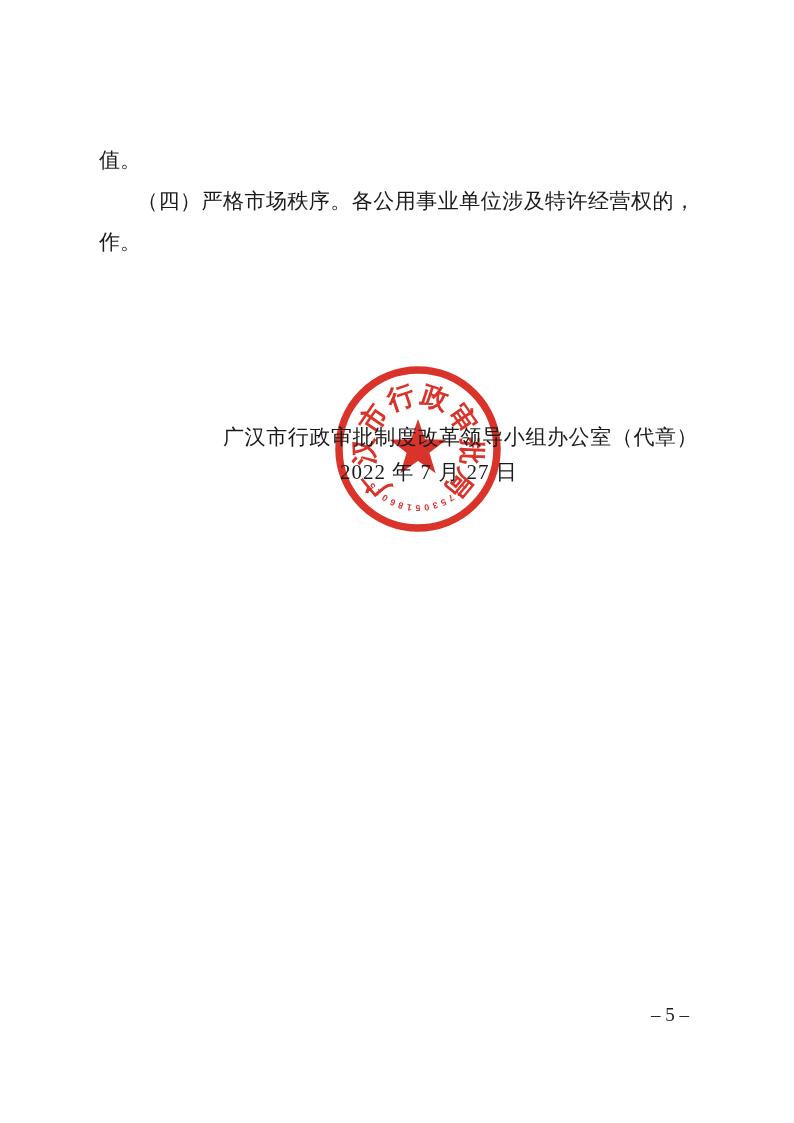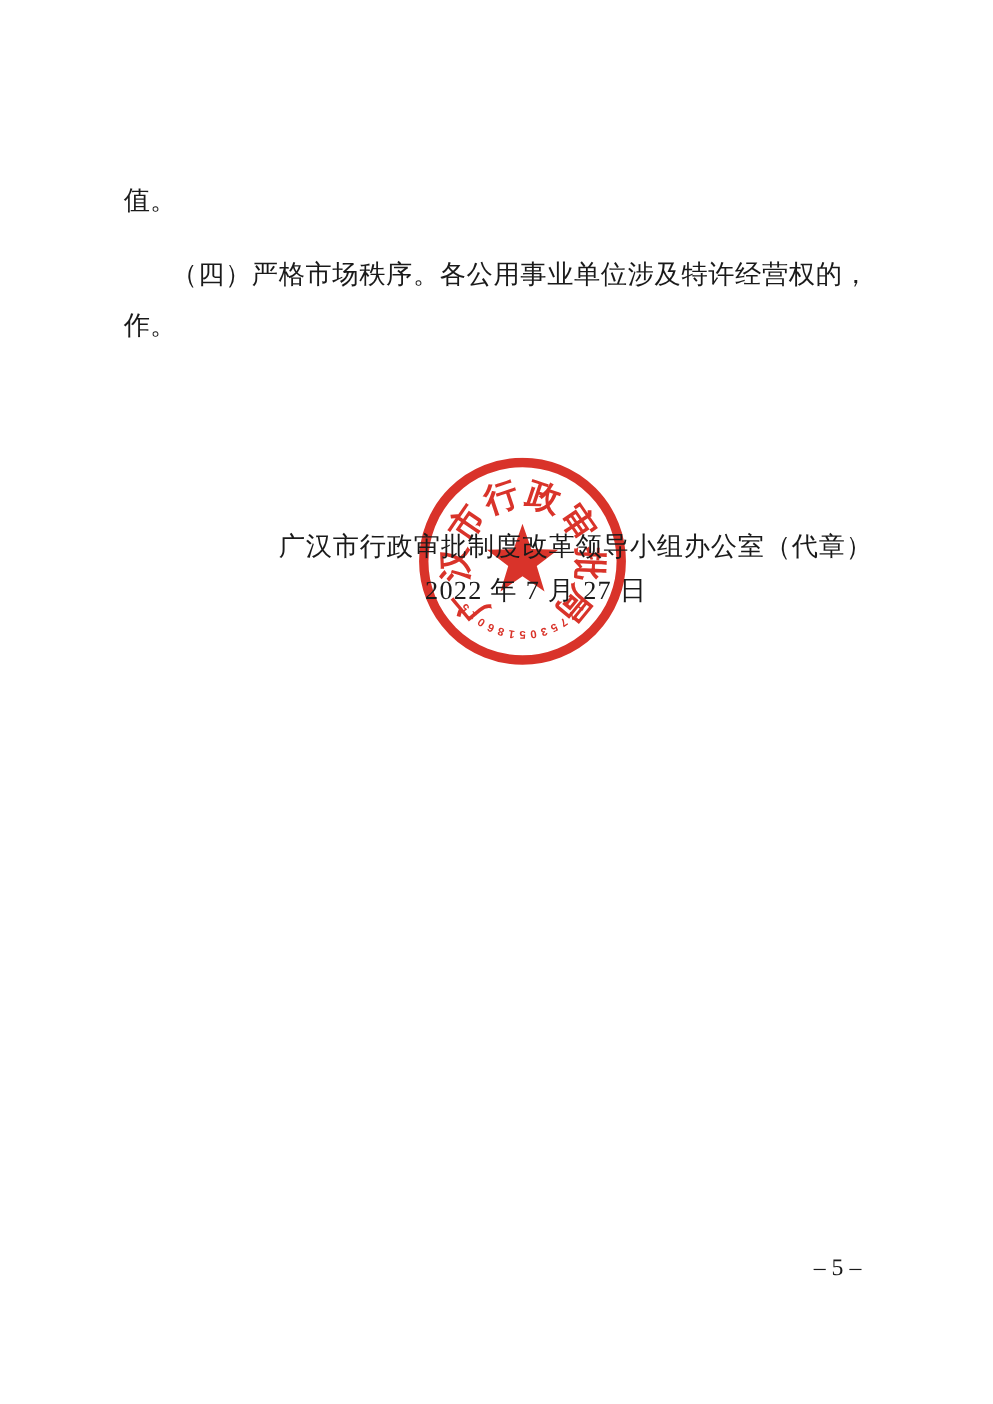--- a/index.html
+++ b/index.html
@@ -6,21 +6,21 @@
   .page{
     position:relative;width:794px;height:1123px;background:#ffffff;
     font-family:"Liberation Serif","DejaVu Serif",serif;color:#1a1a1a;
     overflow:hidden;
   }
   .body-text{
     position:absolute;left:99px;top:140px;width:596px;
     font-size:21px;line-height:41px;
   }
   .line{white-space:nowrap;}
-  .jline{white-space:normal;text-align:justify;text-align-last:justify;margin-top:18px;}
+  .jline{white-space:normal;text-align:justify;text-align-last:justify;}
   .indent2{text-indent:38px;}
   .sig-line{
     position:absolute;left:223px;top:424px;line-height:27px;
     font-size:21px;letter-spacing:0.6px;white-space:nowrap;
   }
   .date-line{
     position:absolute;left:340px;top:459px;line-height:27px;
     font-size:21px;letter-spacing:1px;white-space:nowrap;
   }
   .page-number{

